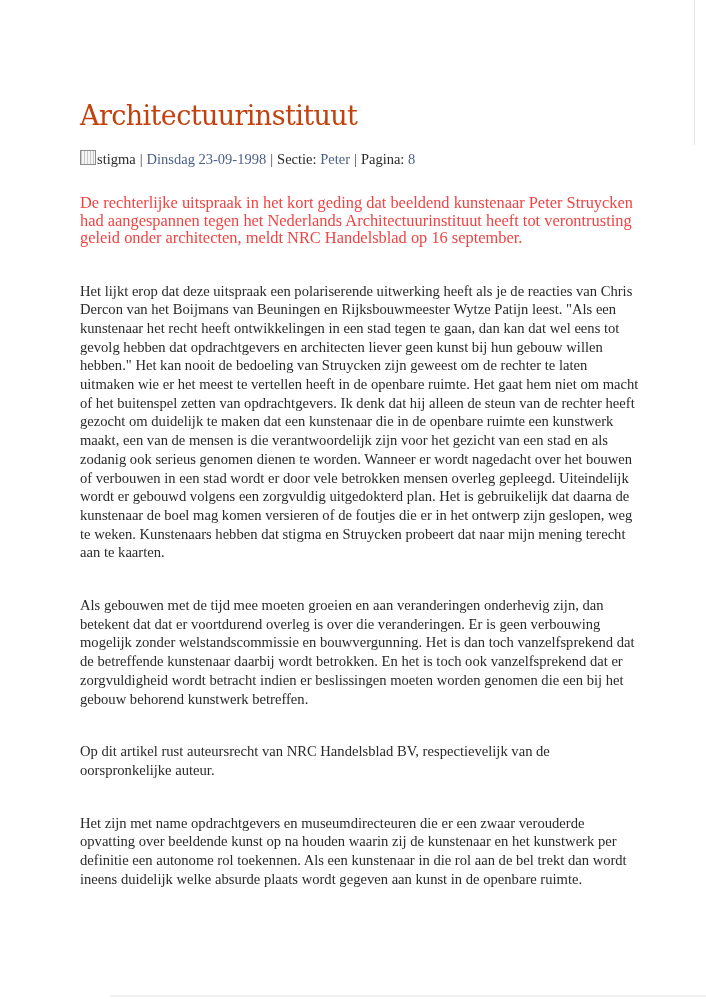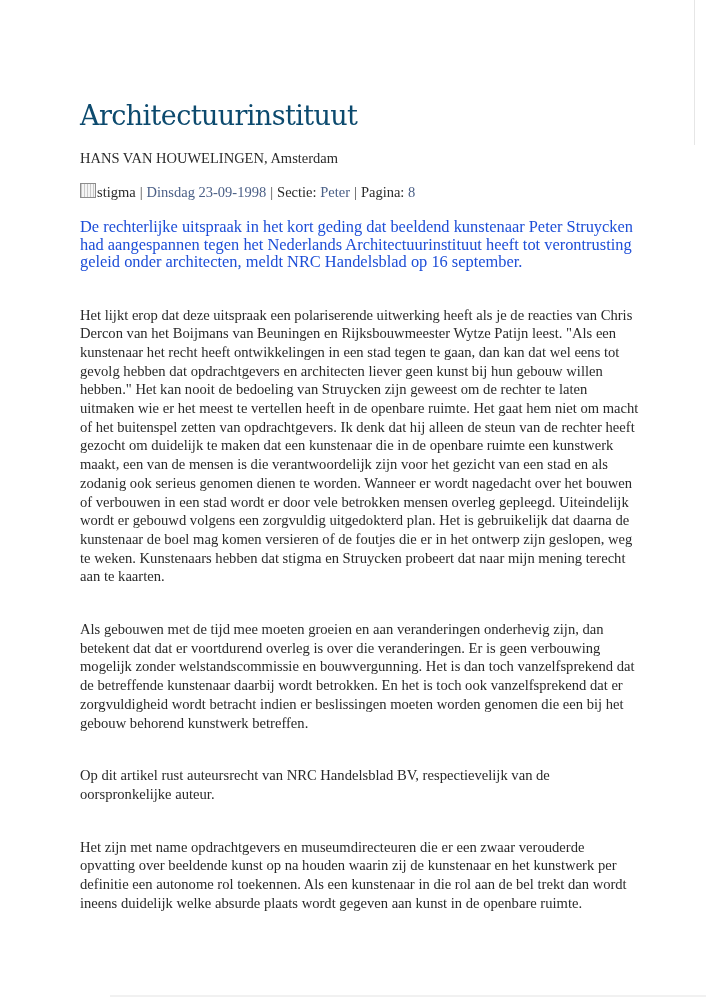--- a/index.html
+++ b/index.html
@@ -35,21 +35,21 @@
       position: absolute;
       left: 80px;
       top: 98px;
       width: 560px;
     }
     .title {
       font-family: "DejaVu Serif", serif;
       font-size: 27px;
       font-weight: normal;
       letter-spacing: -0.6px;
-      color: #0c4a6e;
+      color: #c2410c;
       margin: 0;
       line-height: 36px;
     }
     .byline {
       font-family: "Liberation Serif", serif;
       font-size: 14.5px;
       margin-top: 15px;
       line-height: 18px;
       color: #2b2b2b;
     }
@@ -72,42 +72,41 @@
       border: 1px solid #8c8c8c;
       background: repeating-linear-gradient(90deg, #c9c9c9 0 1px, #f5f5f5 1px 3px);
       margin-right: 1px;
       position: relative;
       top: -3px;
     }
     .lead {
       font-family: "Liberation Serif", serif;
       font-size: 16.4px;
       line-height: 17.5px;
-      margin-top: 17px;
-      color: #1d4ed8;
+      margin-top: 26px;
+      color: #ef4444;
     }
     .para {
       font-family: "Liberation Serif", serif;
       font-size: 14.6px;
       line-height: 18.7px;
       margin-top: 34px;
       color: #2a2a2a;
     }
     .para.first { margin-top: 35px; }
   </style>
 </head>
 <body>
 
 <div class="right-edge"></div>
 <div class="bottom-edge"></div>
 
 <div class="article">
   <h1 class="title">Architectuurinstituut</h1>
 
-  <div class="byline">HANS VAN HOUWELINGEN, Amsterdam</div>
 
   <div class="meta">
     <span class="doc-icon"></span>
     <span>stigma</span>
     <span class="sep">|</span>
     <span class="link">Dinsdag 23-09-1998</span>
     <span class="sep">|</span>
     <span>Sectie:</span>&nbsp;<span class="link">Peter</span>
     <span class="sep">|</span>
     <span>Pagina:</span>&nbsp;<span class="link">8</span>

